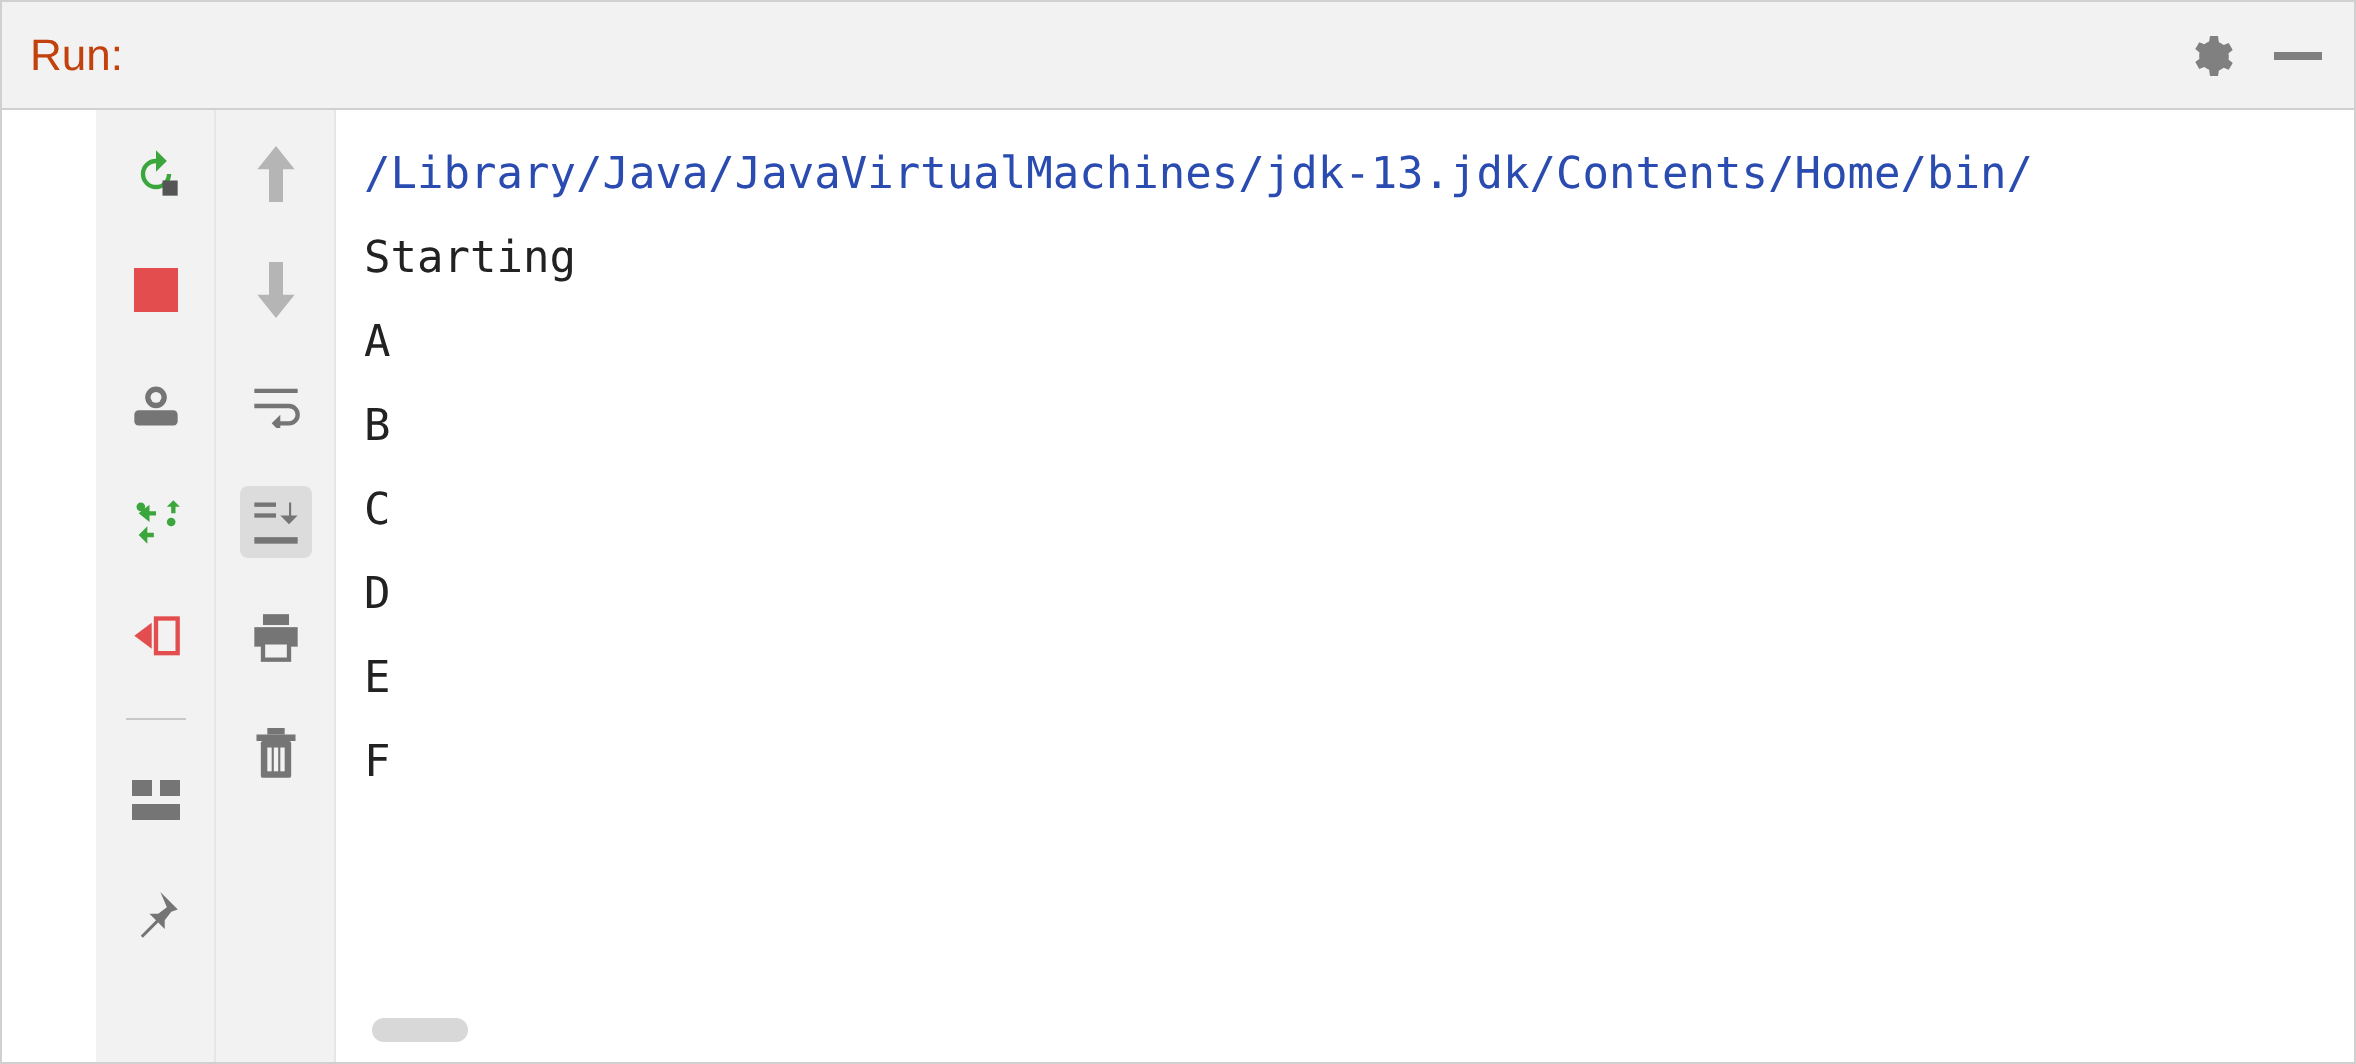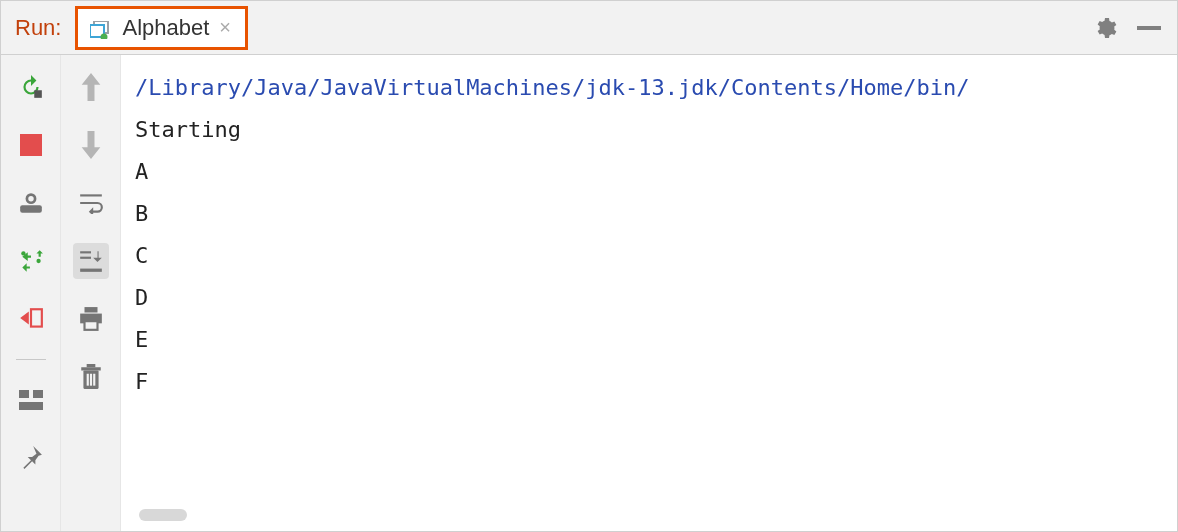--- a/index.html
+++ b/index.html
@@ -16,21 +16,21 @@
     border: 3px solid #e85300; background: #fff;
     font-size: 22px; color: #333; cursor: pointer;
   }
   .tab-icon { width: 22px; height: 18px; position: relative; display: inline-block; }
   .tab-close { font-size: 20px; color: #aaa; cursor: pointer; }
   .header-right { margin-left: auto; display: flex; align-items: center; gap: 20px; padding-right: 16px; }
   .gear-icon, .minimize-icon { color: #808080; cursor: pointer; display:inline-flex; align-items:center; justify-content:center; }
   .gear-icon svg { width:24px; height:24px; }
   .minimize-icon { width:24px; height:4px; background:#808080; }
 
-  .body { flex: 1; display: flex; min-height: 0; }
+  .body { flex: 1; display: flex; min-height: 0; padding-left: 47px; }
   .col1 { width: 60px; background: #f2f2f2; border-right: 1px solid #e6e6e6;
           display: flex; flex-direction: column; align-items: center; padding-top: 14px; gap: 22px; }
   .col2 { width: 60px; background: #f2f2f2; border-right: 1px solid #e6e6e6;
           display: flex; flex-direction: column; align-items: center; padding-top: 14px; gap: 22px; }
   .tool-btn { width: 36px; height: 36px; display:flex; align-items:center; justify-content:center; cursor: pointer; border-radius:4px; }
   .tool-btn.active { background:#dcdcdc; }
   .tool-divider { width: 30px; height: 1px; background: #c8c8c8; }
 
   .console-wrap { flex:1; display:flex; flex-direction:column; min-width:0; }
   .console { flex: 1; background: #fff; padding: 12px 14px 0 14px;
@@ -39,31 +39,20 @@
   .console .cmd { color: #2a4bb0; }
   .hscroll-area { height: 28px; position: relative; padding-left:14px; }
   .hscroll-thumb { position:absolute; left:18px; bottom:10px; width:48px; height:12px; background:#d8d8d8; border-radius:6px; }
 </style>
 </head>
 <body>
 
 <div class="root">
   <div class="header">
     <span class="header-label">Run:</span>
-    <div class="tab">
-      <span class="tab-icon">
-        <svg viewBox="0 0 22 18">
-          <rect x="4" y="0" width="14" height="12" fill="none" stroke="#9aa0a6" stroke-width="2"></rect>
-          <rect x="0" y="4" width="14" height="12" fill="#fff" stroke="#3ea5d6" stroke-width="2"></rect>
-          <circle cx="14" cy="16" r="3.5" fill="#4caf50"></circle>
-        </svg>
-      </span>
-      <span>Alphabet</span>
-      <span class="tab-close">×</span>
-    </div>
     <div class="header-right">
       <span class="gear-icon">
         <svg viewBox="0 0 24 24" fill="#808080">
             <path d="M12 8a4 4 0 100 8 4 4 0 000-8zm9.4 4a7.5 7.5 0 00-.14-1.4l2.1-1.64-2-3.46-2.5 1a7.6 7.6 0 00-2.42-1.4L16 2h-4l-.44 2.7a7.6 7.6 0 00-2.42 1.4l-2.5-1-2 3.46 2.1 1.64A7.5 7.5 0 006.6 12c0 .47.05.94.14 1.4l-2.1 1.64 2 3.46 2.5-1c.72.6 1.54 1.08 2.42 1.4L12 22h4l.44-2.7c.88-.32 1.7-.8 2.42-1.4l2.5 1 2-3.46-2.1-1.64c.09-.46.14-.93.14-1.4z"></path>
           </svg>
       </span>
       <span class="minimize-icon"></span>
     </div>
   </div>
 

